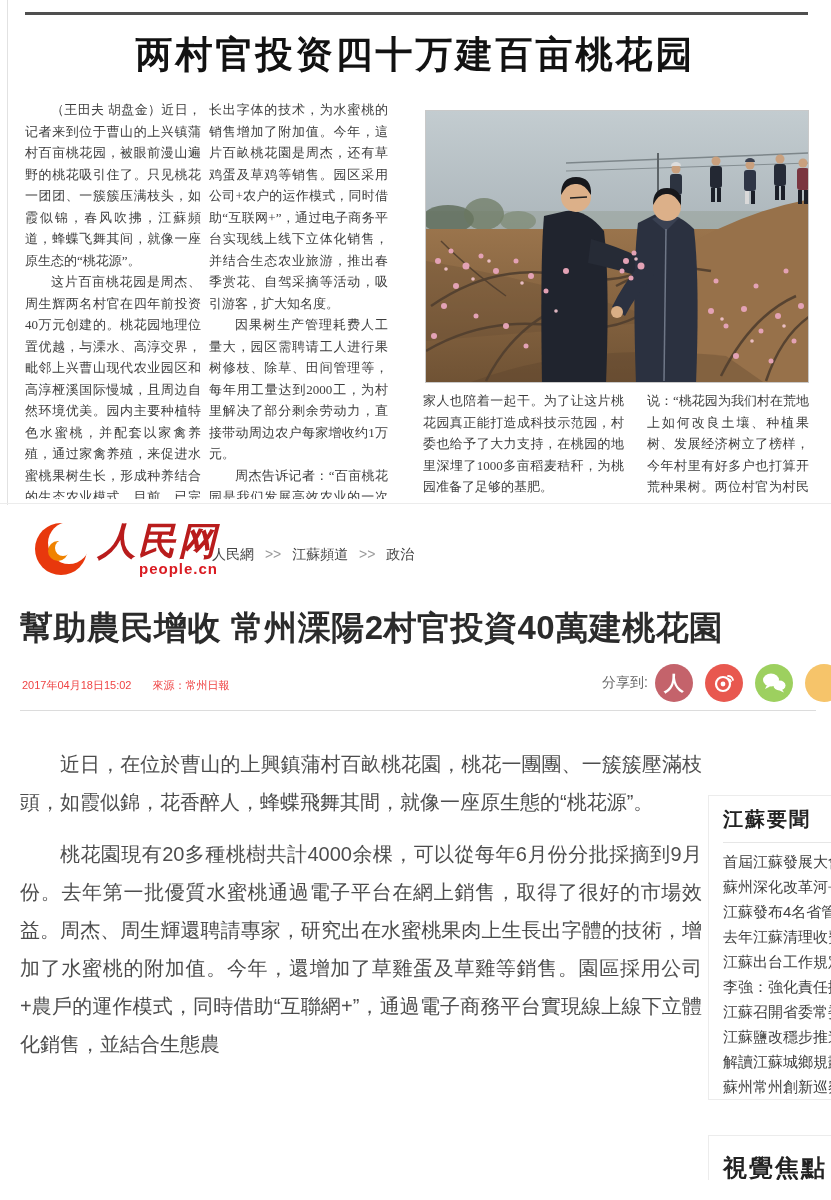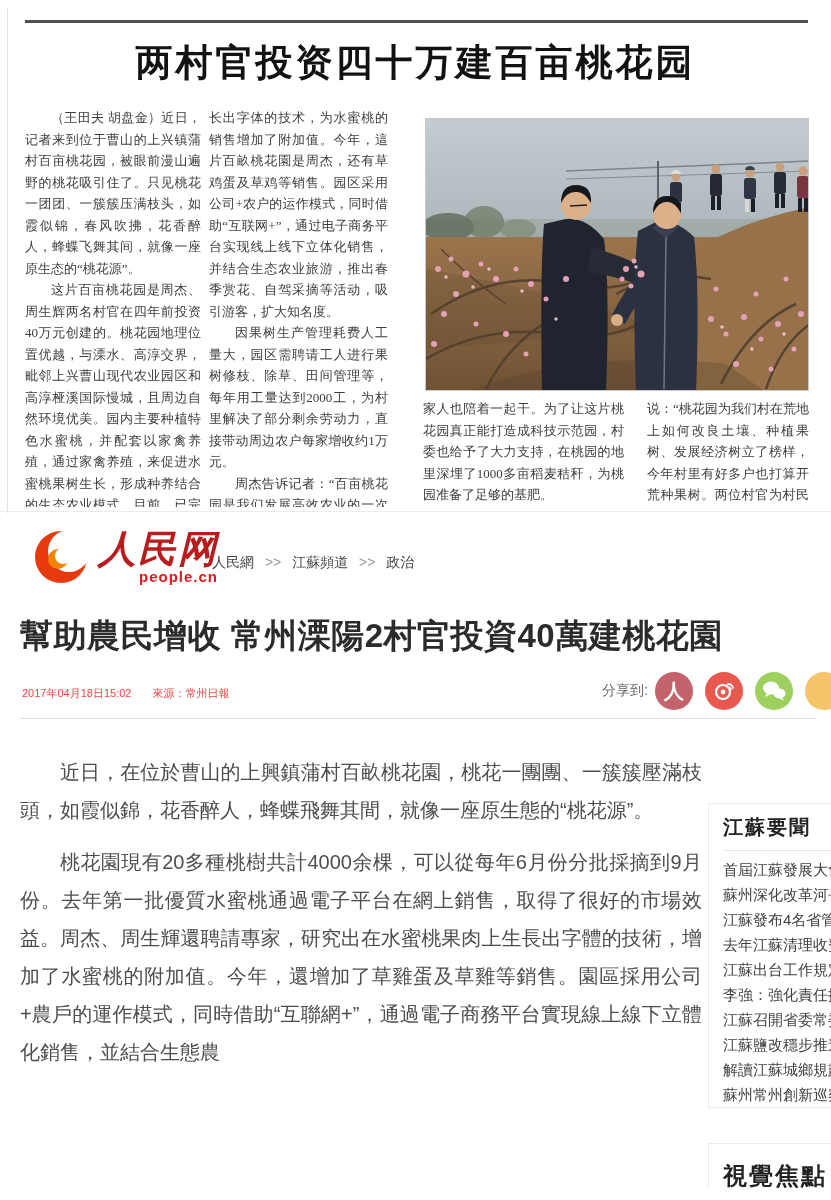--- a/index.html
+++ b/index.html
@@ -1,18 +1,18 @@
 <!DOCTYPE html>
 <html><head>
 <meta charset="utf-8">
 <style>
   * { margin:0; padding:0; box-sizing:border-box; }
   html,body { background:#ffffff; }
   body { font-family:"Liberation Sans","DejaVu Sans",sans-serif; }
-  .page { position:relative; width:831px; height:1180px; background:#fff; overflow:hidden; margin:8px auto; }
+  .page { position:relative; width:831px; height:1180px; background:#fff; overflow:hidden; margin:0 auto; }
   .abs { position:absolute; }
 
   
   .edge-line { left:7px; top:0; width:1px; height:505px; background:#e2e2e2; }
   .clip-rule { left:25px; top:12px; width:783px; height:3px; background:#4f4f4f; }
   .clip-headline { left:0; top:30px; width:831px; text-align:center; font-size:37px; font-weight:bold;
                    color:#121212; letter-spacing:3px; font-family:"Liberation Sans","DejaVu Sans",sans-serif; }
   .np-col { font-family:"Liberation Serif","DejaVu Serif",serif; font-size:13px; line-height:21.5px;
             color:#3d3d3d; text-align:justify; overflow:hidden; }
   .np-col p { text-indent:2em; }
@@ -67,21 +67,21 @@
 </head>
 <body>
 
 <div class="page">
 
   <div class="abs edge-line"></div>
   <div class="abs clip-rule"></div>
   <div class="abs clip-headline">两村官投资四十万建百亩桃花园</div>
 
   <div class="abs np-col col1">
-    <p>（王田夫 胡盘金）近日，记者来到位于曹山的上兴镇蒲村百亩桃花园，被眼前漫山遍野的桃花吸引住了。只见桃花一团团、一簇簇压满枝头，如霞似锦，春风吹拂，花香醉人，蜂蝶飞舞其间，就像一座原生态的“桃花源”。</p>
+    <p>（王田夫 胡盘金）近日，记者来到位于曹山的上兴镇蒲村百亩桃花园，被眼前漫山遍野的桃花吸引住了。只见桃花一团团、一簇簇压满枝头，如霞似锦，春风吹拂，江蘇頻道，蜂蝶飞舞其间，就像一座原生态的“桃花源”。</p>
     <p>这片百亩桃花园是周杰、周生辉两名村官在四年前投资40万元创建的。桃花园地理位置优越，与溧水、高淳交界，毗邻上兴曹山现代农业园区和高淳桠溪国际慢城，且周边自然环境优美。园内主要种植特色水蜜桃，并配套以家禽养殖，通过家禽养殖，来促进水蜜桃果树生长，形成种养结合的生态农业模式。目前，已完成前期树苗种植、园区内路面建设、周边围网和排水沟渠等基础配套设施，生产性用房正在筹备建设中。</p>
 
   </div>
   <div class="abs np-col col2">
     <p class="noindent">长出字体的技术，为水蜜桃的销售增加了附加值。今年，這片百畝桃花園是周杰，还有草鸡蛋及草鸡等销售。园区采用公司+农户的运作模式，同时借助“互联网+”，通过电子商务平台实现线上线下立体化销售，并结合生态农业旅游，推出春季赏花、自驾采摘等活动，吸引游客，扩大知名度。</p>
     <p>因果树生产管理耗费人工量大，园区需聘请工人进行果树修枝、除草、田间管理等，每年用工量达到2000工，为村里解决了部分剩余劳动力，直接带动周边农户每家增收约1万元。</p>
     <p>周杰告诉记者：“百亩桃花园是我们发展高效农业的一次探索，也起到了示范和带动作用，不仅带动周边农民就业，增加他们的收入，同时也让周边从事果树种植的农户和企业能更加关注科学种植。”</p>
 
   </div>
   <div class="abs np-col col3">

